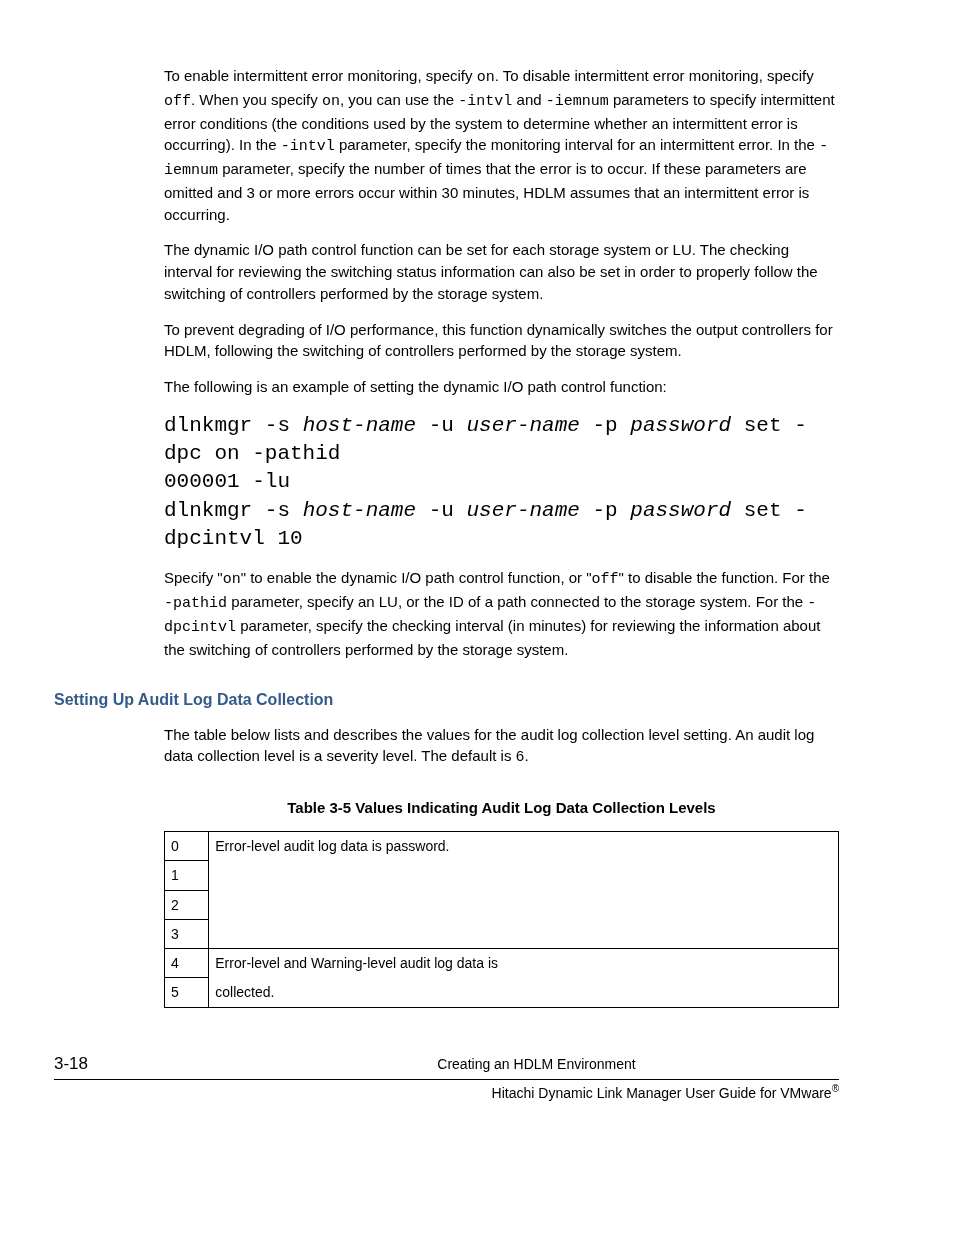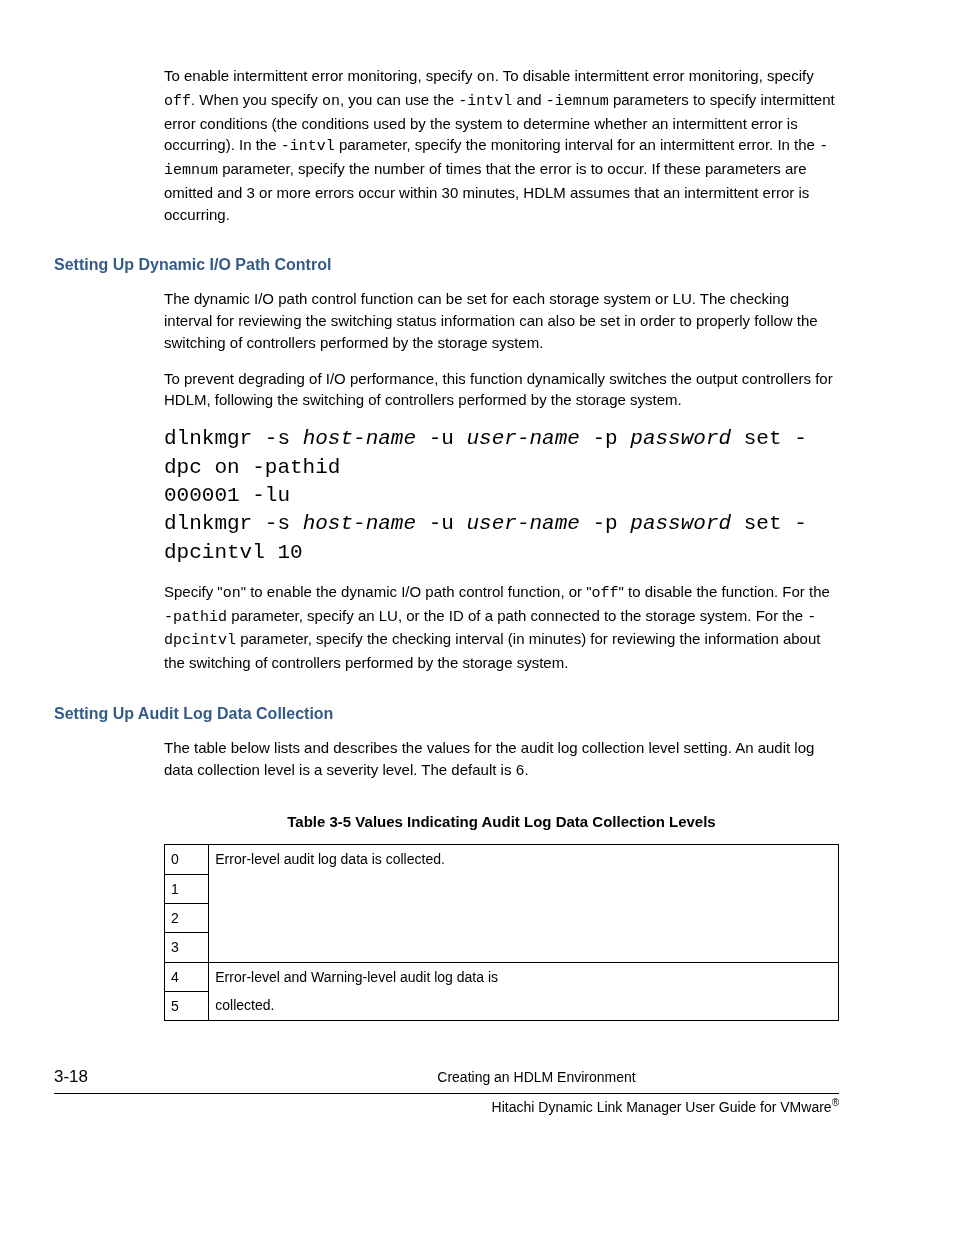--- a/index.html
+++ b/index.html
@@ -94,25 +94,25 @@
 <body>
 
 <div class="page">
 
   <div class="body-text">
     <p class="block">
       <span>To enable intermittent error monitoring, specify </span><span class="mono">on</span><span>. To disable intermittent error monitoring, specify </span><span class="mono">off</span><span>. When you specify </span><span class="mono">on</span><span>, you can use the </span><span class="mono">-intvl</span><span> and </span><span class="mono">-iemnum</span><span> parameters to specify intermittent error conditions (the conditions used by the system to determine whether an intermittent error is occurring). In the </span><span class="mono">-intvl</span><span> parameter, specify the monitoring interval for an intermittent error. In the </span><span class="mono">-iemnum</span><span> parameter, specify the number of times that the error is to occur. If these parameters are omitted and 3 or more errors occur within 30 minutes, HDLM assumes that an intermittent error is occurring.</span>
     </p>
   </div>
 
-  <h2 class="section">Setting Up Dynamic I/O Path Control</h2>
 
   <div class="body-text">
     <p class="block">The dynamic I/O path control function can be set for each storage system or LU. The checking interval for reviewing the switching status information can also be set in order to properly follow the switching of controllers performed by the storage system.</p>
     <p class="block">To prevent degrading of I/O performance, this function dynamically switches the output controllers for HDLM, following the switching of controllers performed by the storage system.</p>
+    <p class="block">The following is an example of setting the dynamic I/O path control function:</p>
 
     <pre class="code"><span>dlnkmgr -s </span><span class="arg">host-name</span><span> -u </span><span class="arg">user-name</span><span> -p </span><span class="arg">password</span><span> set -dpc on -pathid</span>
 <span>000001 -lu</span>
 <span>dlnkmgr -s </span><span class="arg">host-name</span><span> -u </span><span class="arg">user-name</span><span> -p </span><span class="arg">password</span><span> set -dpcintvl 10</span></pre>
 
     <p class="block">
       <span>Specify "</span><span class="mono">on</span><span>" to enable the dynamic I/O path control function, or "</span><span class="mono">off</span><span>" to disable the function. For the </span><span class="mono">-pathid</span><span> parameter, specify an LU, or the ID of a path connected to the storage system. For the </span><span class="mono">-dpcintvl</span><span> parameter, specify the checking interval (in minutes) for reviewing the information about the switching of controllers performed by the storage system.</span>
     </p>
   </div>
 
@@ -122,21 +122,21 @@
     <p class="block">
       <span>The table below lists and describes the values for the audit log collection level setting. An audit log data collection level is a severity level. The default is </span><span class="mono">6</span><span>.</span>
     </p>
 
     <div class="table-caption">Table 3-5 Values Indicating Audit Log Data Collection Levels</div>
 
     <table class="data">
       <tbody>
       <tr>
         <td>0</td>
-        <td class="noborder-bottom">Error-level audit log data is collected.</td>
+        <td class="noborder-bottom">Error-level audit log data is password.</td>
       </tr>
       <tr>
         <td>1</td>
         <td class="noborder-top noborder-bottom"></td>
       </tr>
       <tr>
         <td>2</td>
         <td class="noborder-top noborder-bottom"></td>
       </tr>
       <tr>

